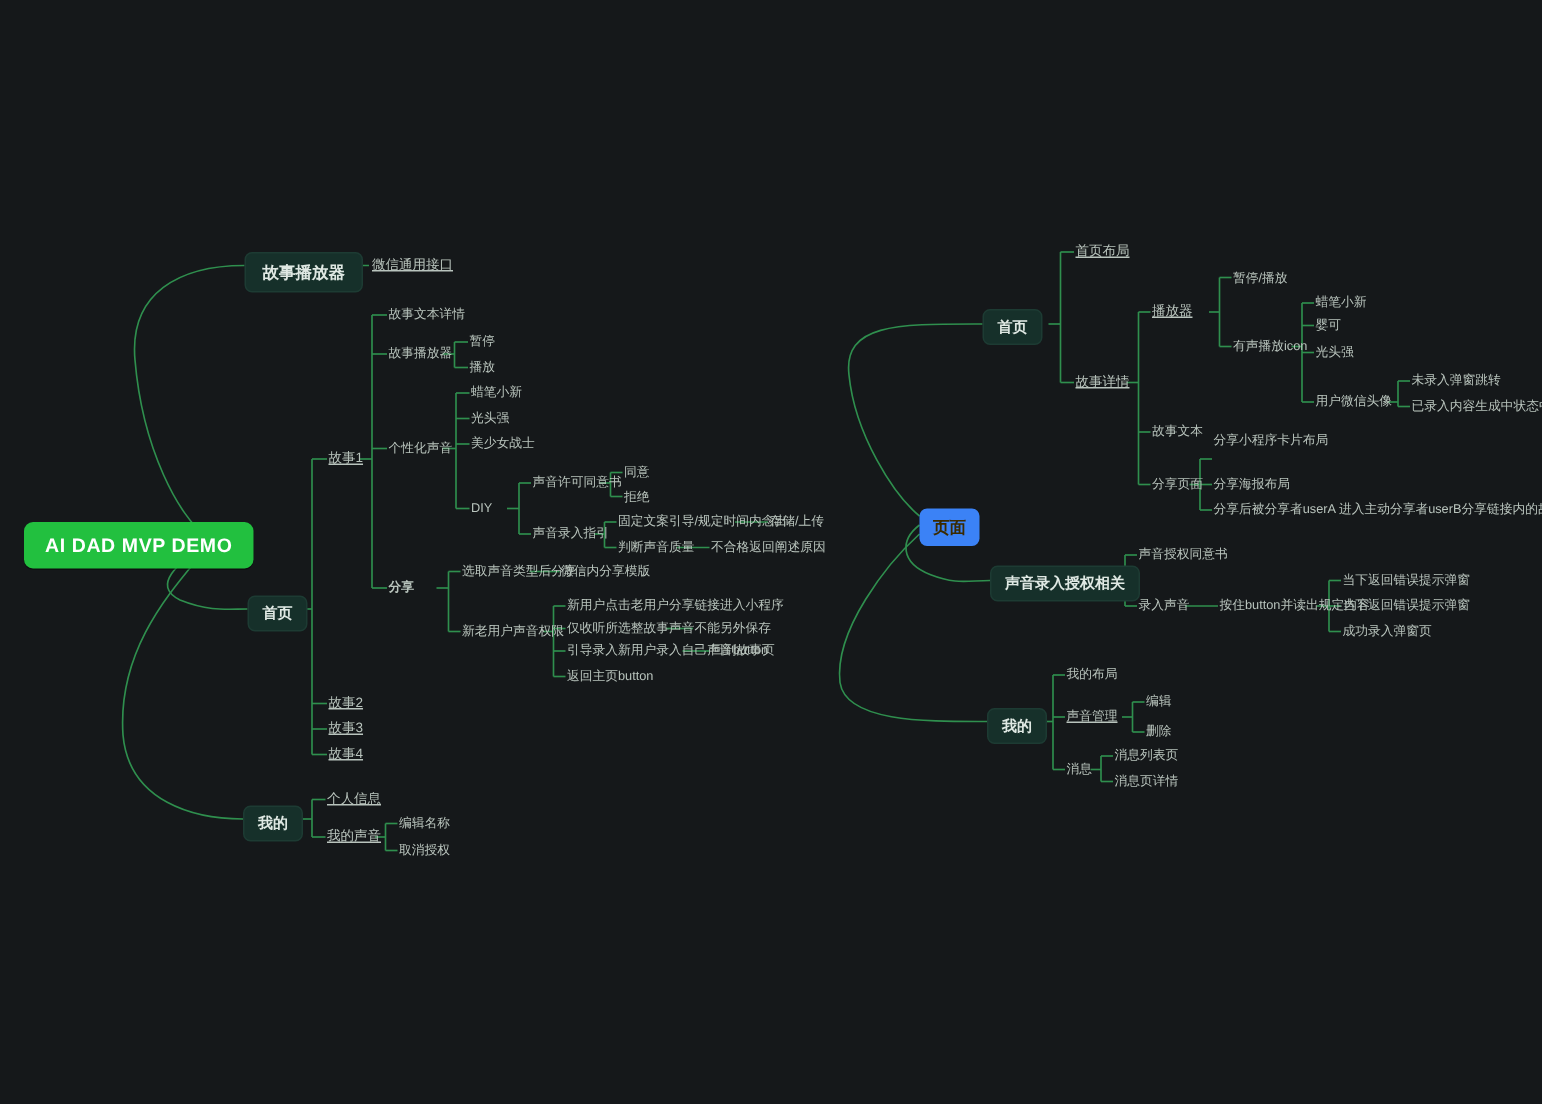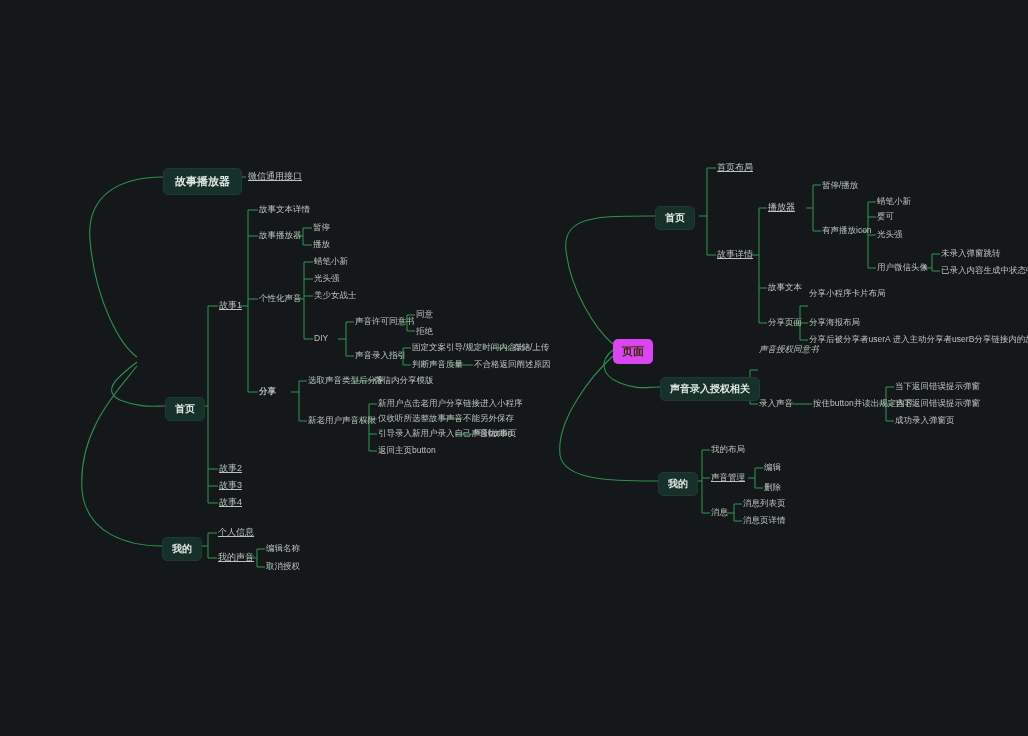--- a/index.html
+++ b/index.html
@@ -10,21 +10,21 @@
   .node{position:absolute;white-space:nowrap;box-sizing:border-box;}
 
   
   .root-main{
     background:#22c03f;color:#ffffff;font-weight:bold;font-size:13px;
     padding:8px 14px;border-radius:6px;letter-spacing:.4px;
     box-shadow:0 1px 0 rgba(0,0,0,.35);
   }
   
   .root-alt{
-    background:#d946ef;color:#3a2a00;font-weight:bold;font-size:11px;
+    background:#3b82f6;color:#3a2a00;font-weight:bold;font-size:11px;
     padding:5px 9px;border-radius:5px;
   }
   
   .boxed{
     background:#16302a;color:#dfe8e3;font-size:11px;font-weight:bold;
     padding:5px 11px;border-radius:5px;border:1px solid #1d3b33;
   }
   .boxed.small{font-size:10px;padding:4px 9px;}
   
   .leaf{color:#b9c4bd;font-size:8.5px;line-height:11px;}
@@ -176,20 +176,21 @@
       <path d="M755 468 L 763 468"></path>
       <path d="M755 488 L 763 488"></path>
 
       <path d="M727 513 L 734 513"></path>
       <path d="M734 504 L 734 521"></path>
       <path d="M734 504 L 742 504"></path>
       <path d="M734 521 L 742 521"></path>
     </g>
   </svg>
 
+  <div class="node root-main" style="left:16px;top:348px;">AI DAD MVP DEMO</div>
 
   <div class="node boxed" style="left:163px;top:168px;">故事播放器</div>
   <div class="node leaf t9" style="left:248px;top:171px;">微信通用接口</div>
 
   <div class="node boxed small" style="left:165px;top:397px;">首页</div>
 
   <div class="node leaf t9" style="left:219px;top:300px;">故事1</div>
   <div class="node leaf t9" style="left:219px;top:463px;">故事2</div>
   <div class="node leaf t9" style="left:219px;top:480px;">故事3</div>
   <div class="node leaf t9" style="left:219px;top:497px;">故事4</div>
@@ -248,21 +249,21 @@
   <div class="node leaf" style="left:941px;top:248px;">未录入弹窗跳转</div>
   <div class="node leaf" style="left:941px;top:265px;">已录入内容生成中状态中转交互</div>
 
   <div class="node leaf" style="left:768px;top:282px;">故事文本</div>
   <div class="node leaf" style="left:768px;top:317px;">分享页面</div>
   <div class="node leaf" style="left:809px;top:288px;">分享小程序卡片布局</div>
   <div class="node leaf" style="left:809px;top:317px;">分享海报布局</div>
   <div class="node leaf" style="left:809px;top:334px;">分享后被分享者userA 进入主动分享者userB分享链接内的故事详情布局</div>
 
   <div class="node boxed small" style="left:660px;top:377px;">声音录入授权相关</div>
-  <div class="node leaf" style="left:759px;top:344px;font-style:italic;">声音授权同意书</div>
+  <div class="node leaf" style="left:759px;top:364px;">声音授权同意书</div>
   <div class="node leaf" style="left:759px;top:398px;">录入声音</div>
   <div class="node leaf" style="left:813px;top:398px;">按住button并读出规定内容</div>
   <div class="node leaf" style="left:895px;top:381px;">当下返回错误提示弹窗</div>
   <div class="node leaf" style="left:895px;top:398px;">当下返回错误提示弹窗</div>
   <div class="node leaf" style="left:895px;top:415px;">成功录入弹窗页</div>
 
   <div class="node boxed small" style="left:658px;top:472px;">我的</div>
   <div class="node leaf" style="left:711px;top:444px;">我的布局</div>
   <div class="node leaf" style="left:711px;top:472px;text-decoration:underline;">声音管理</div>
   <div class="node leaf" style="left:764px;top:462px;">编辑</div>

